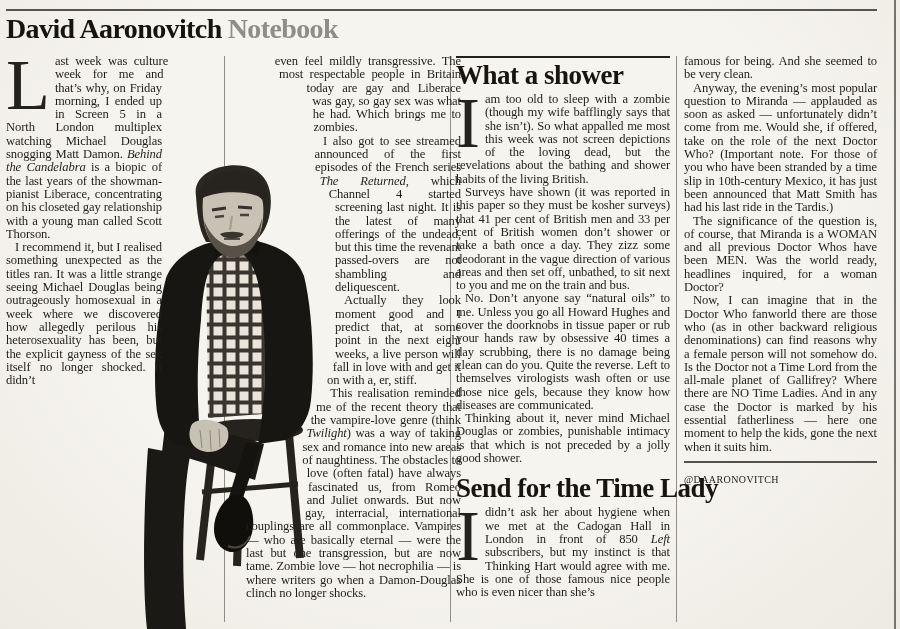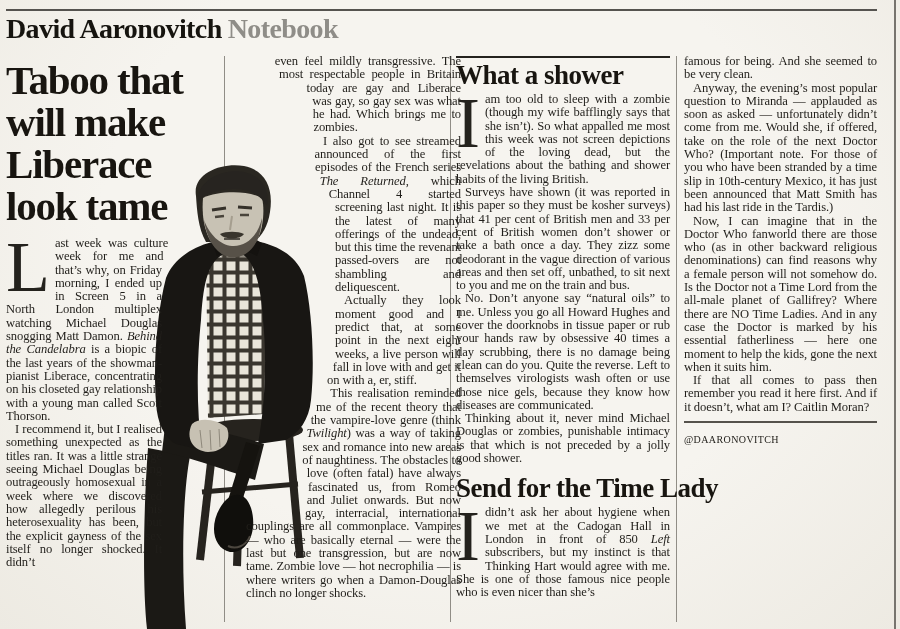--- a/index.html
+++ b/index.html
@@ -106,21 +106,20 @@
       <path d="M72,48 L86,46 M98,45 L112,46" stroke="#35312a" stroke-width="3" fill="none"></path>
       <path d="M75,55 L84,54 M100,53 L109,53" stroke="#49443b" stroke-width="2.5" fill="none"></path>
       <path d="M92,54 L90,68" stroke="#a59e8f" stroke-width="2" fill="none"></path>
       <path d="M64,58 C67,78 76,92 89,95 C102,97 113,90 119,74 C121,66 122,60 122,56 C118,74 106,85 92,84 C80,83 69,72 64,58 Z" fill="#575148"></path>
       <path d="M80,72 C86,69 98,69 104,72 C100,78 84,78 80,72 Z" fill="#39352d"></path>
       <path d="M84,77 L100,77" stroke="#2e2a24" stroke-width="1.5" fill="none"></path>
     </g>
   </svg>
 
   <div class="col col1 body-text">
-    <h1 class="headline">Taboo that will make Liberace look tame</h1>
     <div class="cut-right"></div>
     <p><span class="dropcap">L</span><span>ast week was culture week for me and that’s why, on Friday morning, I ended up in Screen 5 in a North London multiplex watching Michael Douglas snogging Matt Damon. </span><span class="it">Behind the Candelabra</span><span> is a biopic of the last years of the showman-pianist Liberace, concentrating on his closeted gay relationship with a young man called Scott Thorson.</span></p>
     <p class="ind">I recommend it, but I realised something unexpected as the titles ran. It was a little strange seeing Michael Douglas being outrageously homosexual in a week where we discovered how allegedly perilous his heterosexuality has been, but the explicit gayness of the sex itself no longer shocked. It didn’t</p>
   </div>
 
   <div class="col col2 body-text">
     <div class="cut-left"></div>
     <p>even feel mildly transgressive. The most respectable people in Britain today are gay and Liberace was gay, so gay sex was what he had. Which brings me to zombies.</p>
     <p class="ind"><span>I also got to see streamed announced of the first episodes of the French series </span><span class="it">The Returned</span><span>, which Channel 4 started screening last night. It is the latest of many offerings of the undead, but this time the revenant passed-overs are not shambling and deliquescent.</span></p>
     <p class="ind">Actually they look moment good and I predict that, at some point in the next eight weeks, a live person will fall in love with and get it on with a, er, stiff.</p>
@@ -134,18 +133,18 @@
     <p class="ind">Surveys have shown (it was reported in this paper so they must be kosher surveys) that 41 per cent of British men and 33 per cent of British women don’t shower or take a bath once a day. They zizz some deodorant in the vague direction of various areas and then set off, unbathed, to sit next to you and me on the train and bus.</p>
     <p class="ind">No. Don’t anyone say “natural oils” to me. Unless you go all Howard Hughes and cover the doorknobs in tissue paper or rub your hands raw by obsessive 40 times a day scrubbing, there is no damage being clean can do you. Quite the reverse. Left to themselves virologists wash often or use those nice gels, because they know how diseases are communicated.</p>
     <p class="ind">Thinking about it, never mind Michael Douglas or zombies, punishable intimacy is that which is not preceded by a jolly good shower.</p>
     <h2 class="subhead second">Send for the Time Lady</h2>
     <p><span class="dropcap">I</span><span>didn’t ask her about hygiene when we met at the Cadogan Hall in London in front of 850 </span><span class="it">Left</span><span> subscribers, but my instinct is that Thinking Hart would agree with me. She is one of those famous nice people who is even nicer than she’s</span></p>
   </div>
 
   <div class="col col4 body-text">
     <p>famous for being. And she seemed to be very clean.</p>
     <p class="ind">Anyway, the evening’s most popular question to Miranda — applauded as soon as asked — unfortunately didn’t come from me. Would she, if offered, take on the role of the next Doctor Who? (Important note. For those of you who have been stranded by a time slip in 10th-century Mexico, it has just been announced that Matt Smith has had his last ride in the Tardis.)</p>
+    <p class="ind">The significance of the question is, of course, that Miranda is a WOMAN and all previous Doctor Whos have been MEN. Was the world ready, headlines inquired, for a woman Doctor?</p>
     <p class="ind">Now, I can imagine that in the Doctor Who fanworld there are those who (as in other backward religious denominations) can find reasons why a female person will not somehow do. Is the Doctor not a Time Lord from the all-male planet of Gallifrey? Where there are NO Time Ladies. And in any case the Doctor is marked by his essential fatherliness — here one moment to help the kids, gone the next when it suits him.</p>
-    <p class="ind">If that all comes to pass then remember you read it here first. And if it doesn’t, what am I? Caitlin Moran?</p>
     <div class="footer-sig">@DAARONOVITCH</div>
   </div>
 
 </div>
 
 </body></html>

